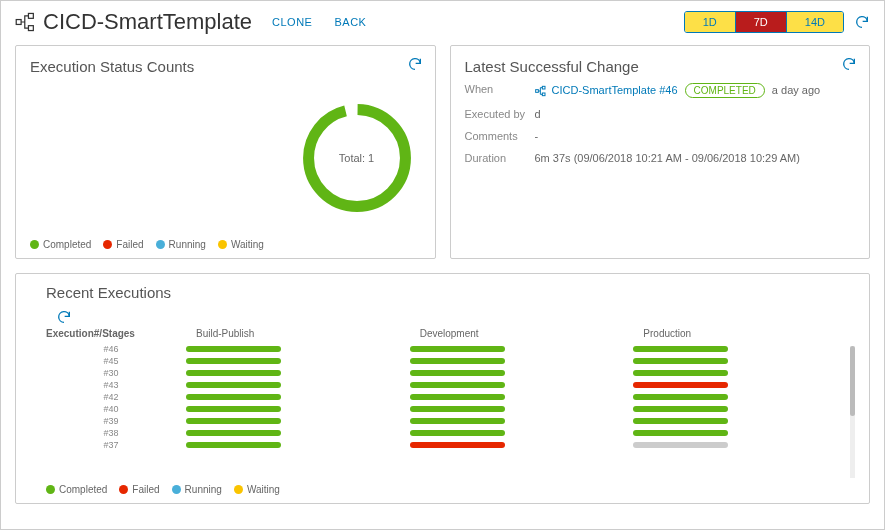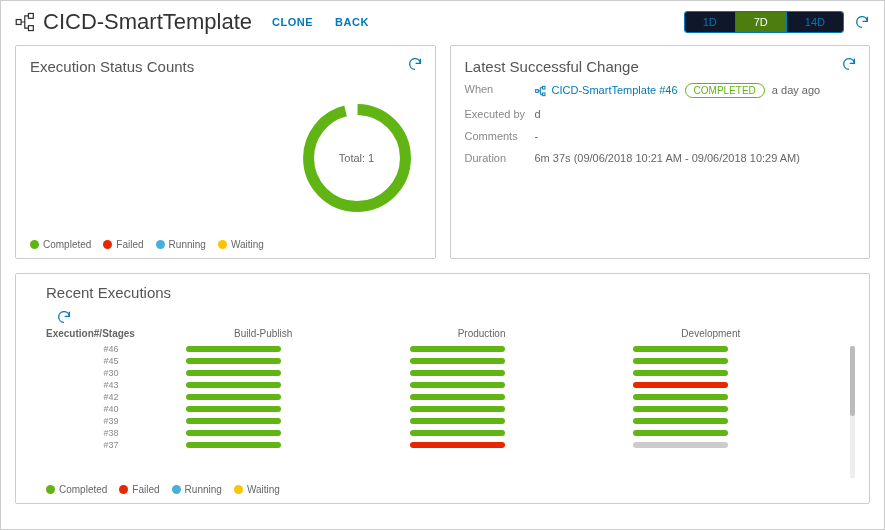--- a/index.html
+++ b/index.html
@@ -1,25 +1,25 @@
 <!DOCTYPE html>
 <html><head>
 <meta charset="utf-8">
 <style>
 * { box-sizing: border-box; margin: 0; padding: 0; }
 body { font-family: -apple-system, BlinkMacSystemFont, "Segoe UI", Arial, sans-serif; font-size: 12px; color: #333; background: #fff; width: 885px; height: 530px; overflow: hidden; border: 1px solid #ccc; }
 .header { display: flex; align-items: center; padding: 8px 14px 10px 14px; }
 .pipeline-icon { width: 22px; height: 22px; margin-right: 6px; flex-shrink: 0; }
 .title { font-size: 22px; font-weight: 300; color: #333; margin-right: 20px; }
-.header-link { font-size: 11px; font-weight: 700; color: #0079b8; text-transform: uppercase; letter-spacing: 0.5px; margin-right: 22px; cursor: pointer; }
+.header-link { font-size: 11px; font-weight: 400; color: #0079b8; text-transform: uppercase; letter-spacing: 0.5px; margin-right: 22px; cursor: pointer; }
 .spacer { flex: 1; }
 .time-toggle { display: flex; border: 1px solid #0079b8; border-radius: 3px; overflow: hidden; }
-.time-btn { padding: 4px 18px; font-size: 11px; color: #0079b8; background: #0f172a; cursor: pointer; border: none; }
+.time-btn { padding: 4px 18px; font-size: 11px; color: #0079b8; background: #fde047; cursor: pointer; border: none; }
 .time-btn + .time-btn { border-left: 1px solid #0079b8; }
-.time-btn.active { background: #4d7c0f; color: #fff; }
+.time-btn.active { background: #b91c1c; color: #fff; }
 .refresh-icon { width: 16px; height: 16px; margin-left: 10px; cursor: pointer; color: #0079b8; }
 .panels { display: flex; gap: 14px; padding: 0 14px; }
 .panel { border: 1px solid #ccc; border-radius: 2px; background: #fff; flex: 1; padding: 12px 14px 8px 14px; position: relative; }
 .panel-title { font-size: 15px; font-weight: 300; color: #555; margin-bottom: 8px; }
 .panel .refresh-corner { position: absolute; top: 10px; right: 12px; }
 .donut-wrap { display: flex; justify-content: flex-end; align-items: center; height: 150px; position: relative; }
 .donut { position: relative; width: 128px; height: 128px; }
 .donut svg { width: 128px; height: 128px; }
 .donut-label { position: absolute; top: 50%; left: 50%; transform: translate(-50%, -50%); font-size: 11px; color: #666; text-align: center; }
 .legend { display: flex; gap: 12px; font-size: 10px; color: #666; padding-top: 6px; }
@@ -28,21 +28,21 @@
 .dot.green { background: #60b515; } .dot.red { background: #e62700; } .dot.blue { background: #49afd9; } .dot.yellow { background: #fac400; }
 .info-row { display: flex; font-size: 11px; color: #666; margin-bottom: 10px; justify-content: center; }
 .info-label { width: 70px; flex-shrink: 0; color: #888; }
 .info-value { flex: 1; }
 .link-text { color: #0079b8; cursor: pointer; margin-top: 16px; }
 .badge { display: inline-block; border: 1px solid #60b515; color: #60b515; border-radius: 10px; padding: 1px 8px; font-size: 10px; margin: 0 4px; }
 .mini-icon { width: 12px; height: 12px; vertical-align: middle; margin-right: 2px; }
 .recent-panel { margin: 14px 14px 0 14px; border: 1px solid #ccc; border-radius: 2px; padding: 10px 14px 8px 30px; position: relative; }
 .table-wrap { position: relative; height: 150px; overflow: hidden; }
 .exec-table { width: calc(100% - 8px); font-size: 10px; }
-.exec-header { display: flex; color: #666; padding-bottom: 4px; gap: 38px; }
+.exec-header { display: flex; color: #666; padding-bottom: 4px; }
 .col-exec { width: 130px; text-align: left; padding-left: 20px; }
 .col-stage { flex: 1; text-align: left; padding-left: 20px; }
 .exec-row { display: flex; align-items: center; height: 12px; }
 .exec-id { width: 130px; text-align: center; font-size: 9px; color: #888; }
 .stage-cell { flex: 1; display: flex; justify-content: flex-start; padding-left: 10px; }
 .bar { width: 95px; height: 6px; border-radius: 3px; }
 .bar.green { background: #60b515; } .bar.red { background: #e62700; } .bar.grey { background: #ccc; }
 .scroll-track { position: absolute; right: 0; top: 18px; bottom: 0; width: 5px; background: #eee; }
 .scroll-thumb { position: absolute; top: 0; width: 5px; height: 70px; background: #bbb; border-radius: 3px; }
 </style>
@@ -145,22 +145,22 @@
   <div class="panel-title">Recent Executions</div>
   <svg class="refresh-icon refresh-corner" viewBox="0 0 24 24" fill="none" stroke="#0079b8" stroke-width="2">
       <path d="M20 11A8 8 0 1 0 12 20"></path>
       <path d="M20 4 V11 H13"></path>
     </svg>
   <div class="table-wrap">
     <div class="exec-table">
       <div class="exec-header">
         <div class="col-exec" style="padding-left:0;font-weight:600;">Execution#/Stages</div>
         <div class="col-stage">Build-Publish</div>
+        <div class="col-stage">Development</div>
         <div class="col-stage">Production</div>
-        <div class="col-stage">Development</div>
       </div>
       <div id="exec-rows">
           <div class="exec-row">
             <div class="exec-id">#46</div>
             <div class="stage-cell">
               <div class="bar green"></div>
             </div>
             <div class="stage-cell">
               <div class="bar green"></div>
             </div>

